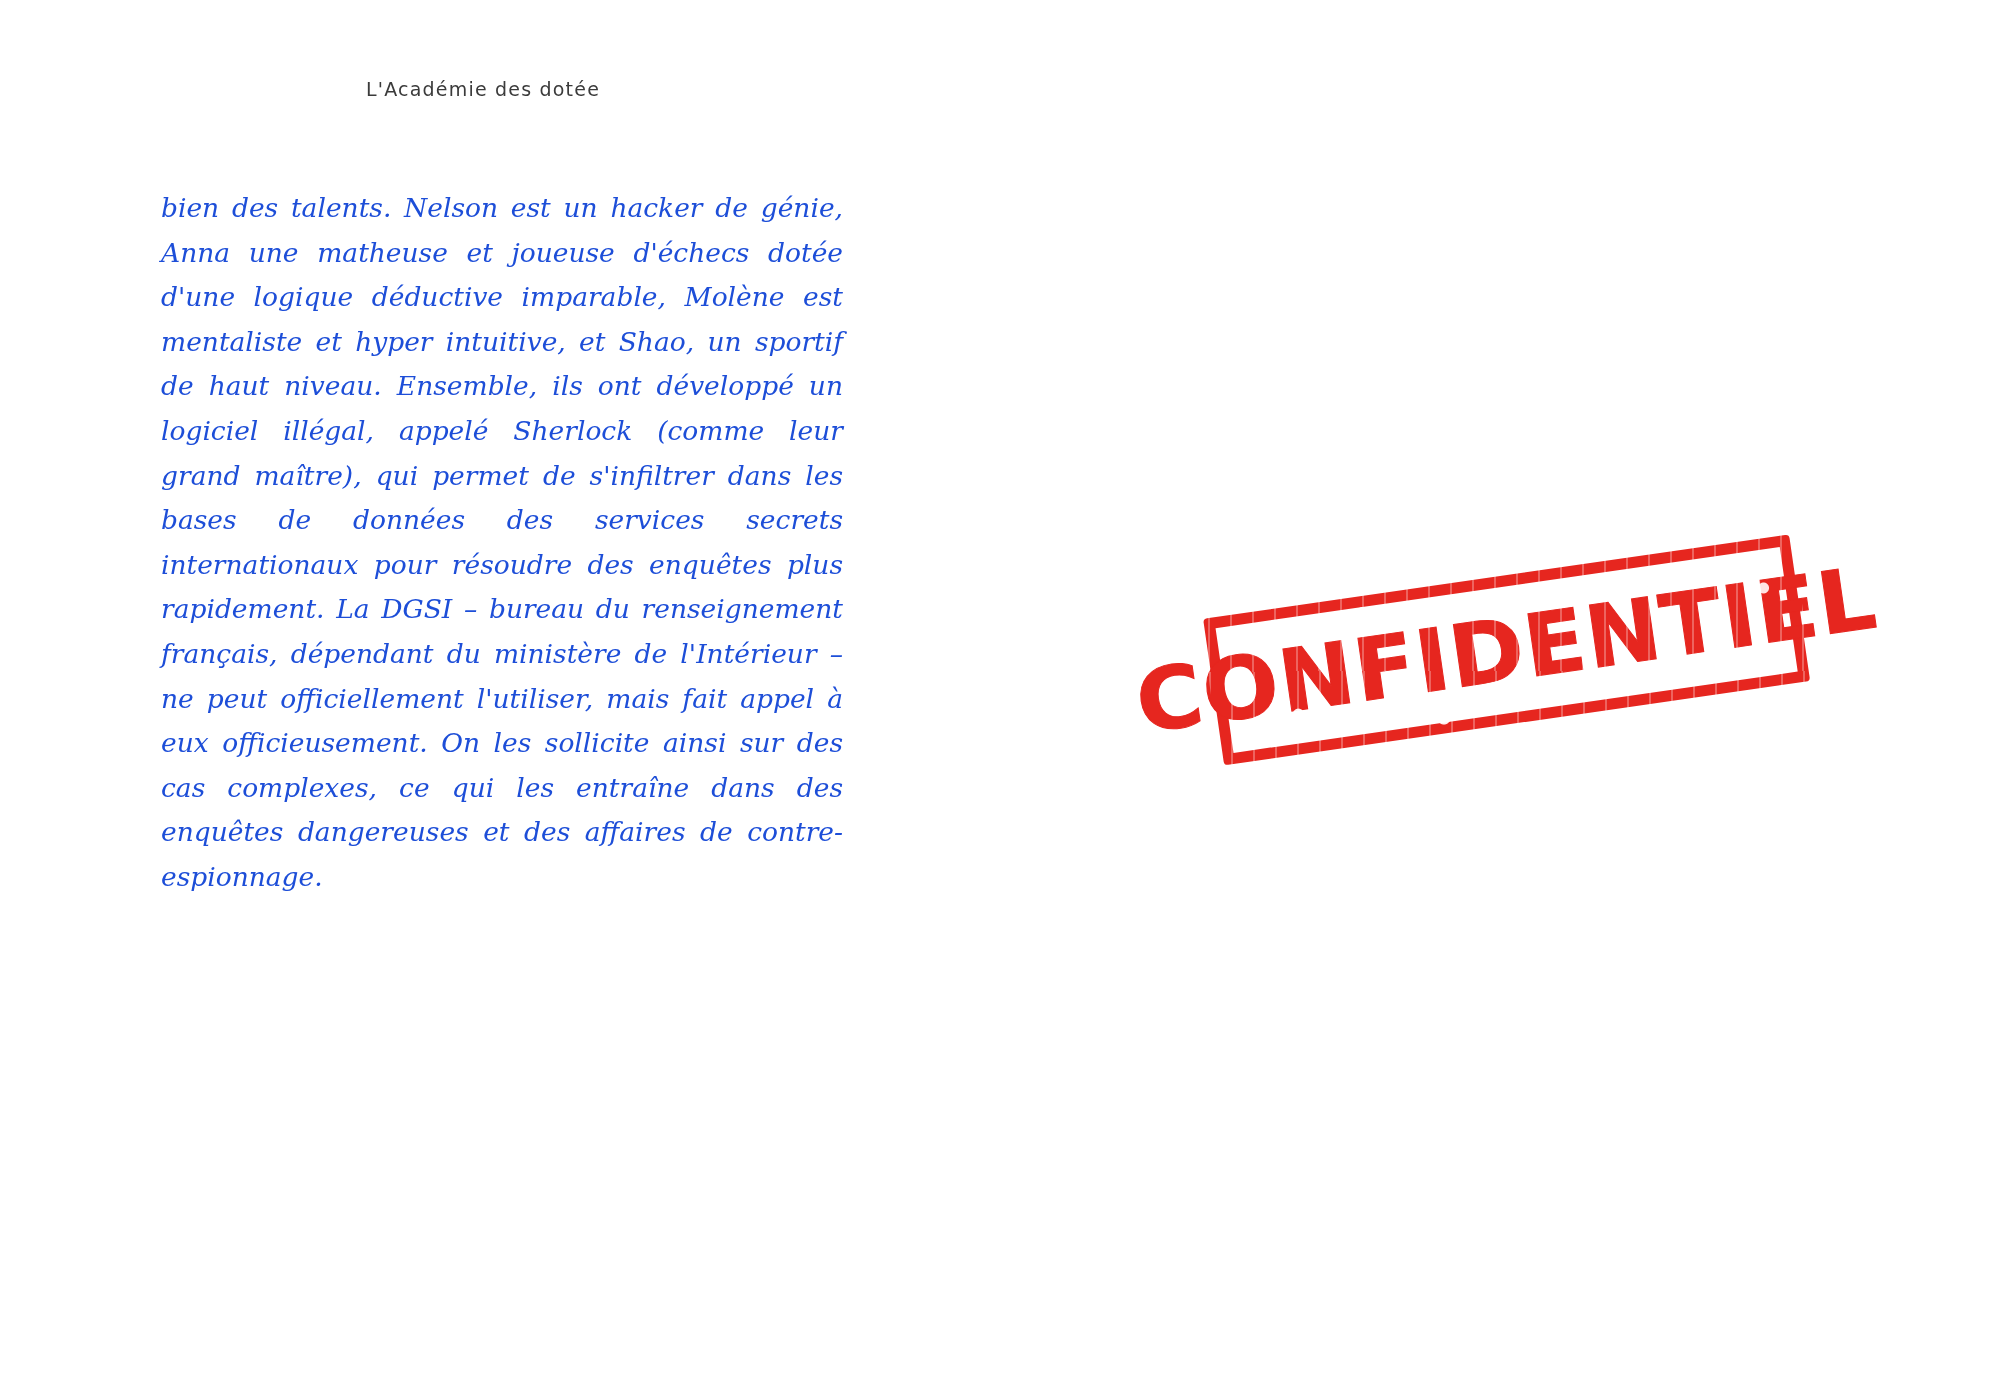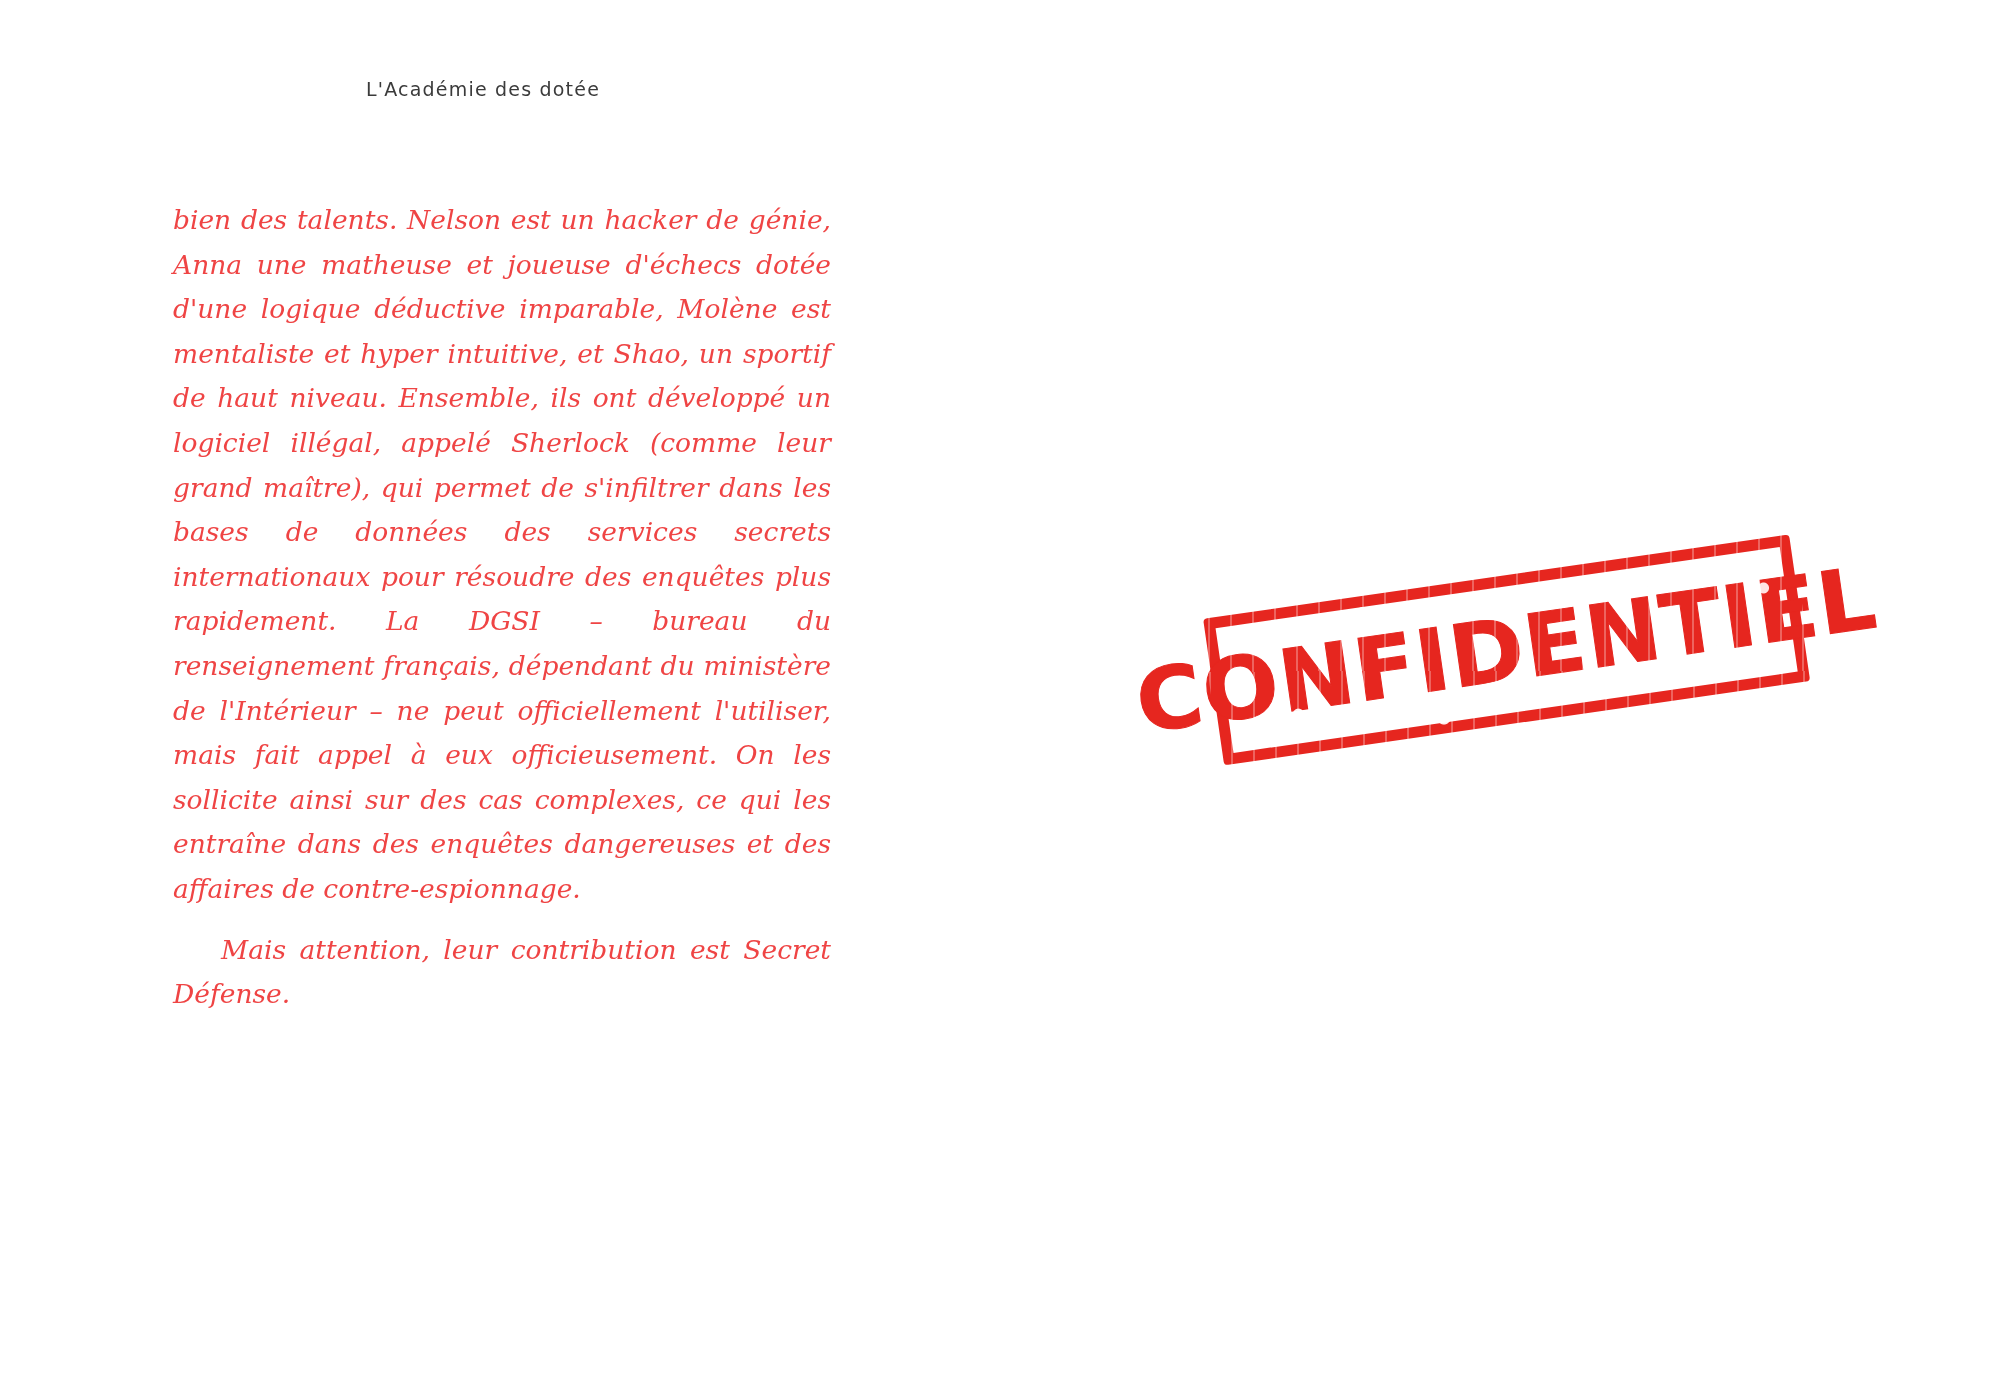--- a/index.html
+++ b/index.html
@@ -42,22 +42,22 @@
     width: 690px;
   }
 
   .para {
     font-family: "DejaVu Serif", serif;
     font-style: italic;
     font-size: 26.5px;
     line-height: 44.6px;
     text-align: justify;
     text-justify: inter-word;
-    color: #ef4444;
-    margin: 16px;
+    color: #1d4ed8;
+    margin: 4px;
     hyphens: none;
   }
   .para + .para {
     text-indent: 48px;
   }
 
   
   .stamp-wrap {
     position: absolute;
     left: 1215px;
@@ -121,21 +121,20 @@
 </style>
 </head>
 <body>
 
 <div class="page">
 
   <div class="running-head">L'Académie des dotée</div>
 
   <div class="text-column">
     <p class="para">bien des talents. Nelson est un hacker de génie, Anna une matheuse et joueuse d'échecs dotée d'une logique déductive imparable, Molène est mentaliste et hyper intuitive, et Shao, un sportif de haut niveau. Ensemble, ils ont développé un logiciel illégal, appelé Sherlock (comme leur grand maître), qui permet de s'infiltrer dans les bases de données des services secrets internationaux pour résoudre des enquêtes plus rapidement. La DGSI – bureau du renseignement français, dépendant du ministère de l'Intérieur – ne peut officiellement l'utiliser, mais fait appel à eux officieusement. On les sollicite ainsi sur des cas complexes, ce qui les entraîne dans des enquêtes dangereuses et des affaires de contre-espionnage.</p>
-    <p class="para">Mais attention, leur contribution est Secret Défense.</p>
   </div>
 
   <div class="stamp-wrap">
     <div class="stamp">
       <span class="stamp-text">CONFIDENTIEL</span>
     </div>
   </div>
 
 </div>
 

